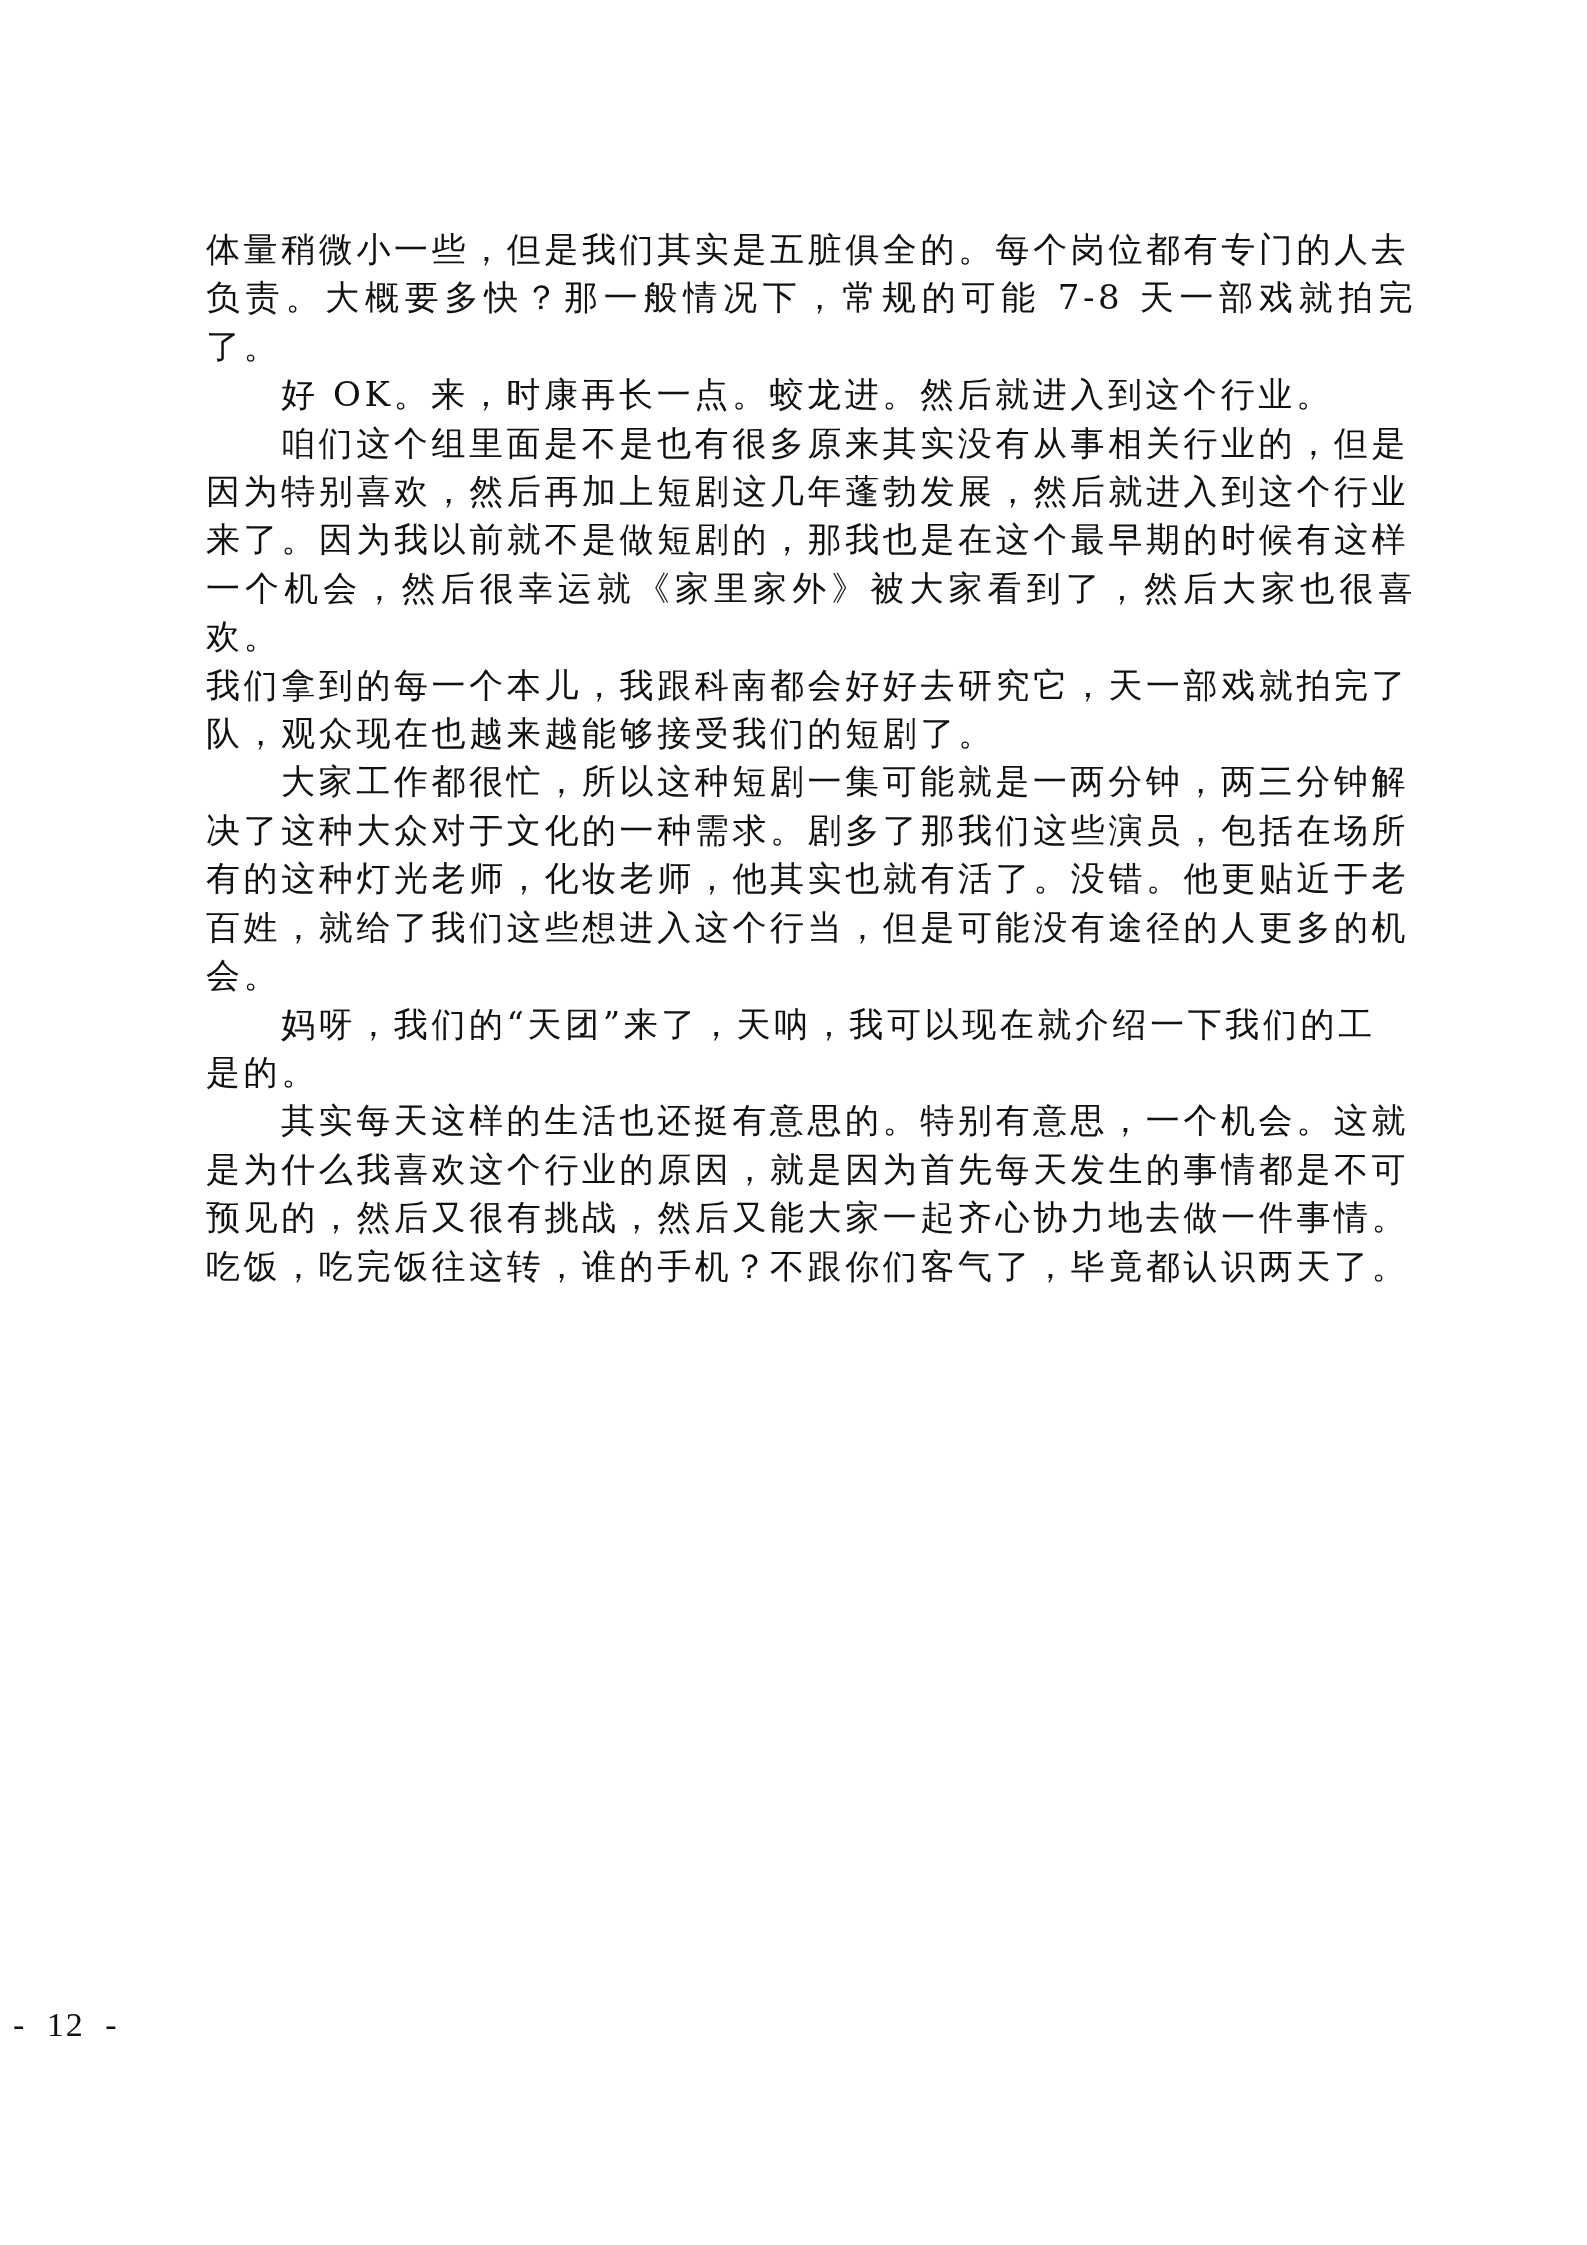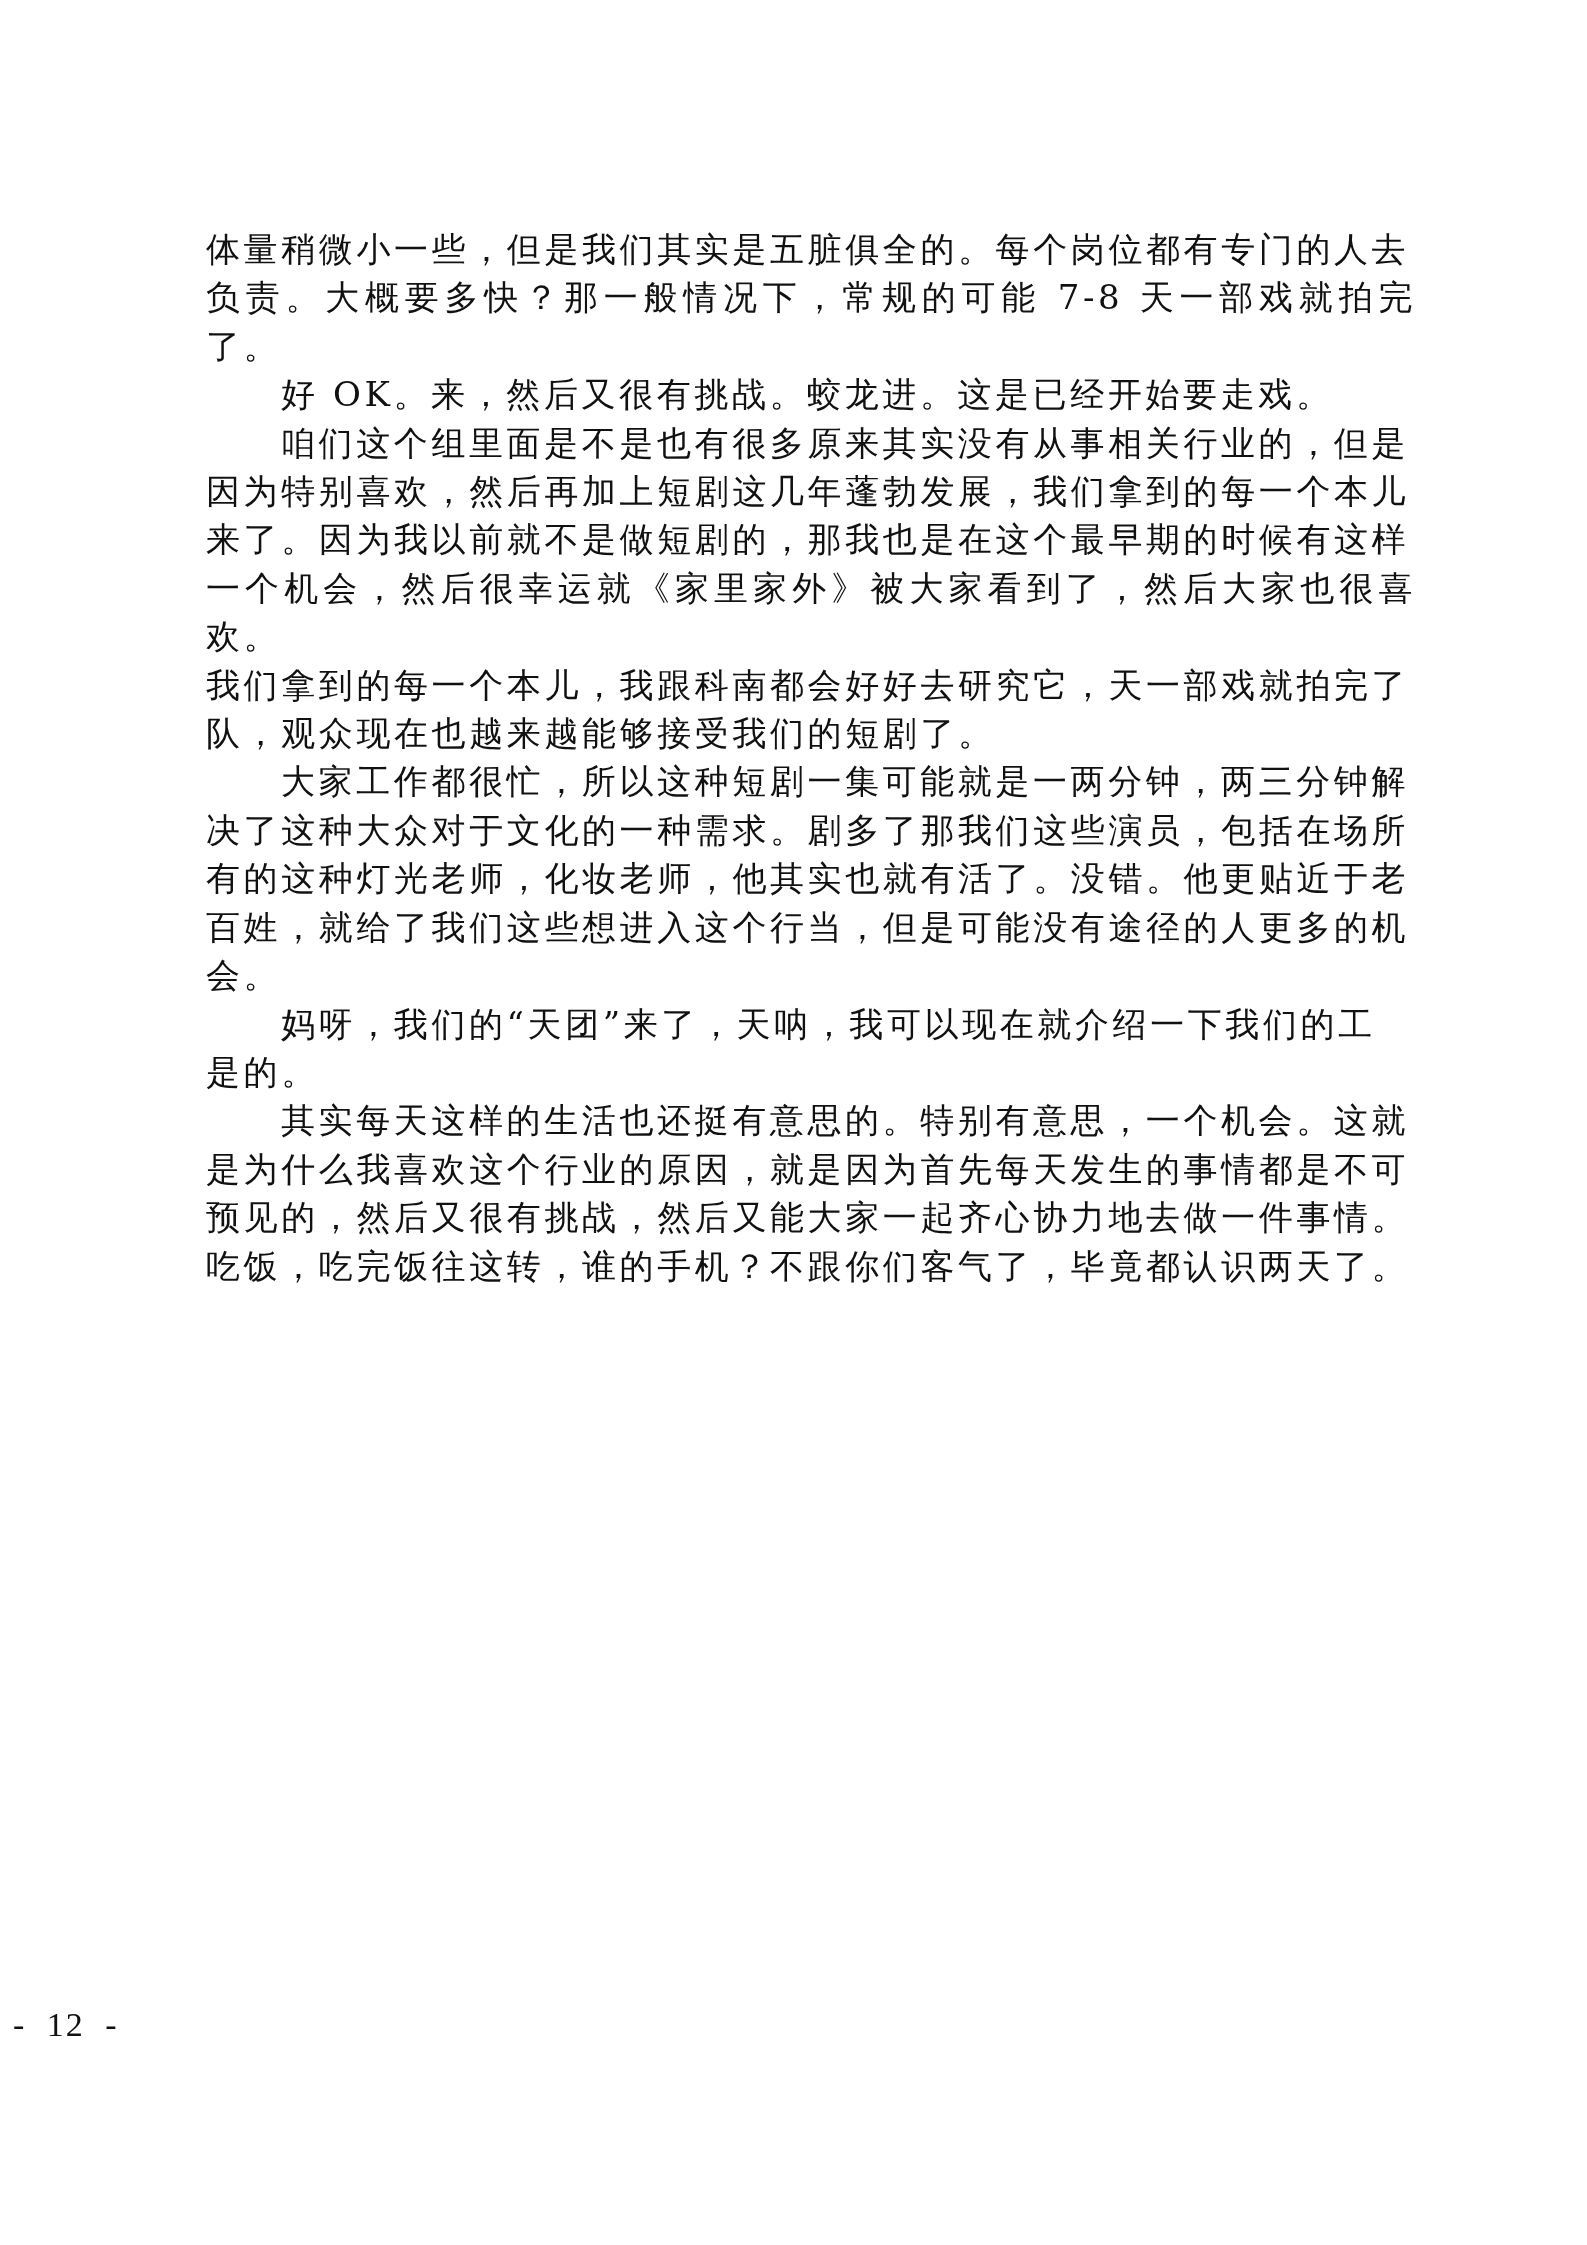--- a/index.html
+++ b/index.html
@@ -61,26 +61,26 @@
 
 <div class="page">
   <div class="body-text">
 
     <div class="para">
       <div>体量稍微小一些，但是我们其实是五脏俱全的。每个岗位都有专门的人去</div>
       <div>负责。大概要多快？那一般情况下，常规的可能 7-8 天一部戏就拍完了。</div>
     </div>
 
     <div class="para indent">
-      <div>好 OK。来，然后又很有挑战。蛟龙进。这是已经开始要走戏。</div>
+      <div>好 OK。来，时康再长一点。蛟龙进。然后就进入到这个行业。</div>
     </div>
 
     <div class="para indent">
       <div>咱们这个组里面是不是也有很多原来其实没有从事相关行业的，但是</div>
-      <div style="text-indent:0">因为特别喜欢，然后再加上短剧这几年蓬勃发展，我们拿到的每一个本儿</div>
+      <div style="text-indent:0">因为特别喜欢，然后再加上短剧这几年蓬勃发展，然后就进入到这个行业</div>
       <div style="text-indent:0">来了。因为我以前就不是做短剧的，那我也是在这个最早期的时候有这样</div>
       <div style="text-indent:0">一个机会，然后很幸运就《家里家外》被大家看到了，然后大家也很喜欢。</div>
       <div style="text-indent:0">我们拿到的每一个本儿，我跟科南都会好好去研究它，天一部戏就拍完了</div>
       <div style="text-indent:0">队，观众现在也越来越能够接受我们的短剧了。</div>
     </div>
 
     <div class="para indent">
       <div>大家工作都很忙，所以这种短剧一集可能就是一两分钟，两三分钟解</div>
       <div style="text-indent:0">决了这种大众对于文化的一种需求。剧多了那我们这些演员，包括在场所</div>
       <div style="text-indent:0">有的这种灯光老师，化妆老师，他其实也就有活了。没错。他更贴近于老</div>

